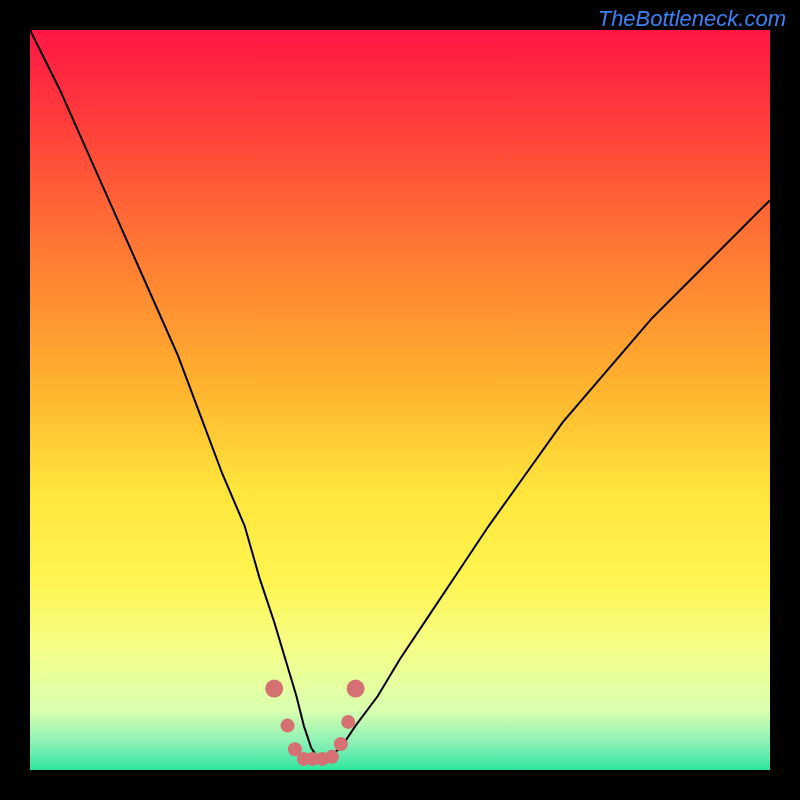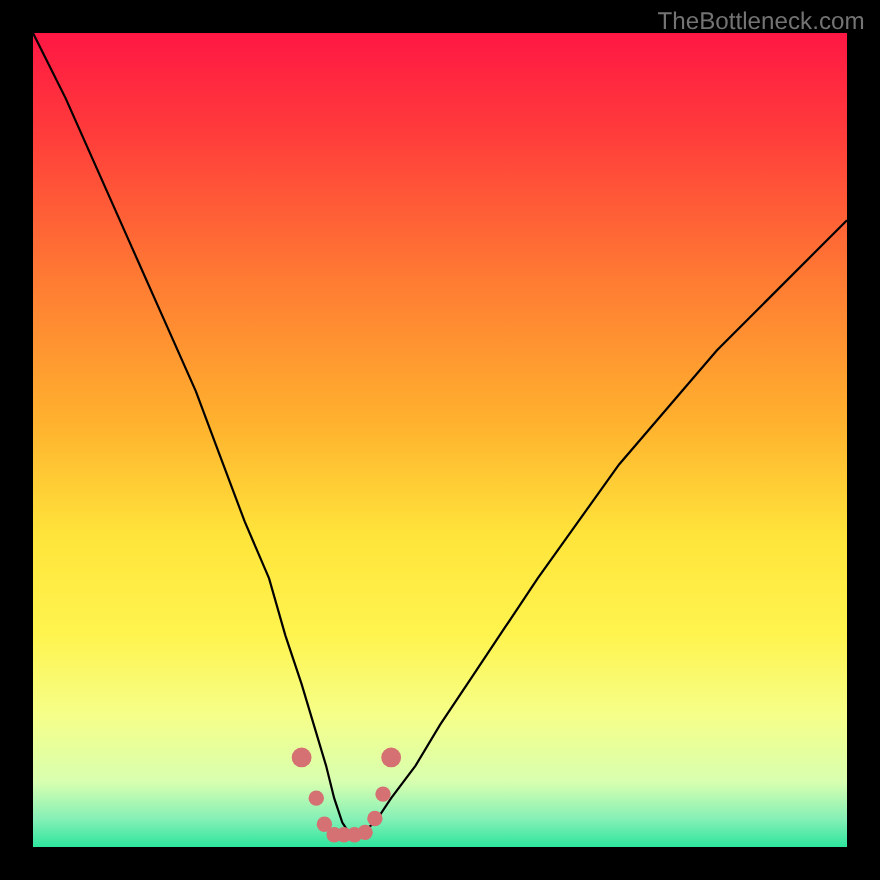--- a/index.html
+++ b/index.html
@@ -13,24 +13,25 @@
   }
   .chart-container {
     position: relative;
     width: 800px;
     height: 800px;
   }
   .watermark {
     position: absolute;
     top: 6px;
     right: 14px;
-    color: #737373;
+    color: #3b82f6;
     font-size: 22px;
     font-weight: 500;
     z-index: 10;
+    font-style: italic;
   }
   svg {
     display: block;
   }
 </style>
 </head>
 <body>
 
 <div class="chart-container">
   <div class="watermark">TheBottleneck.com</div>

